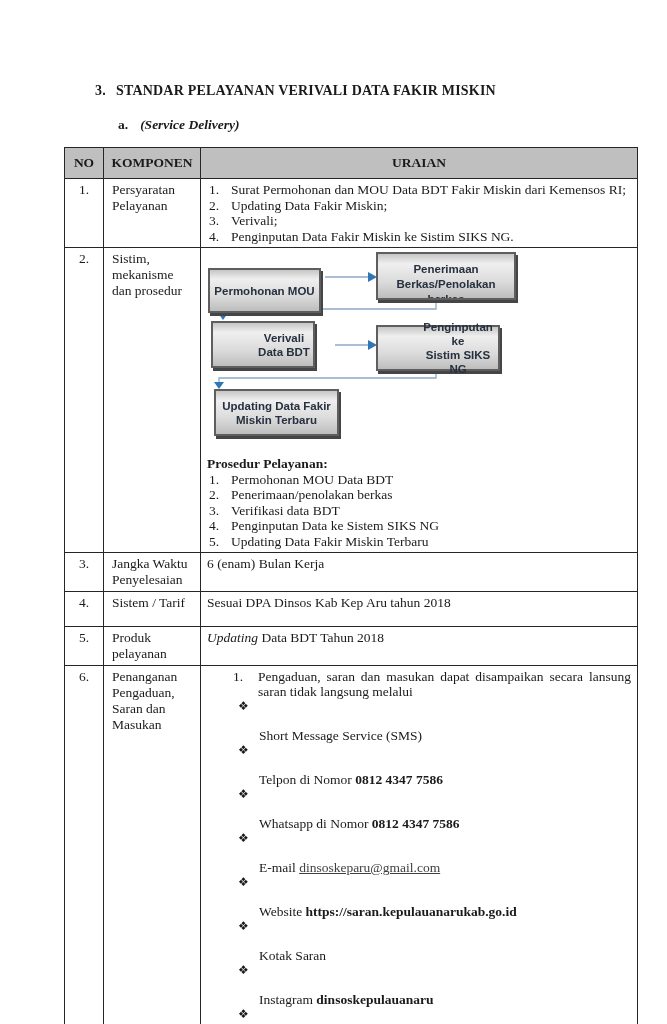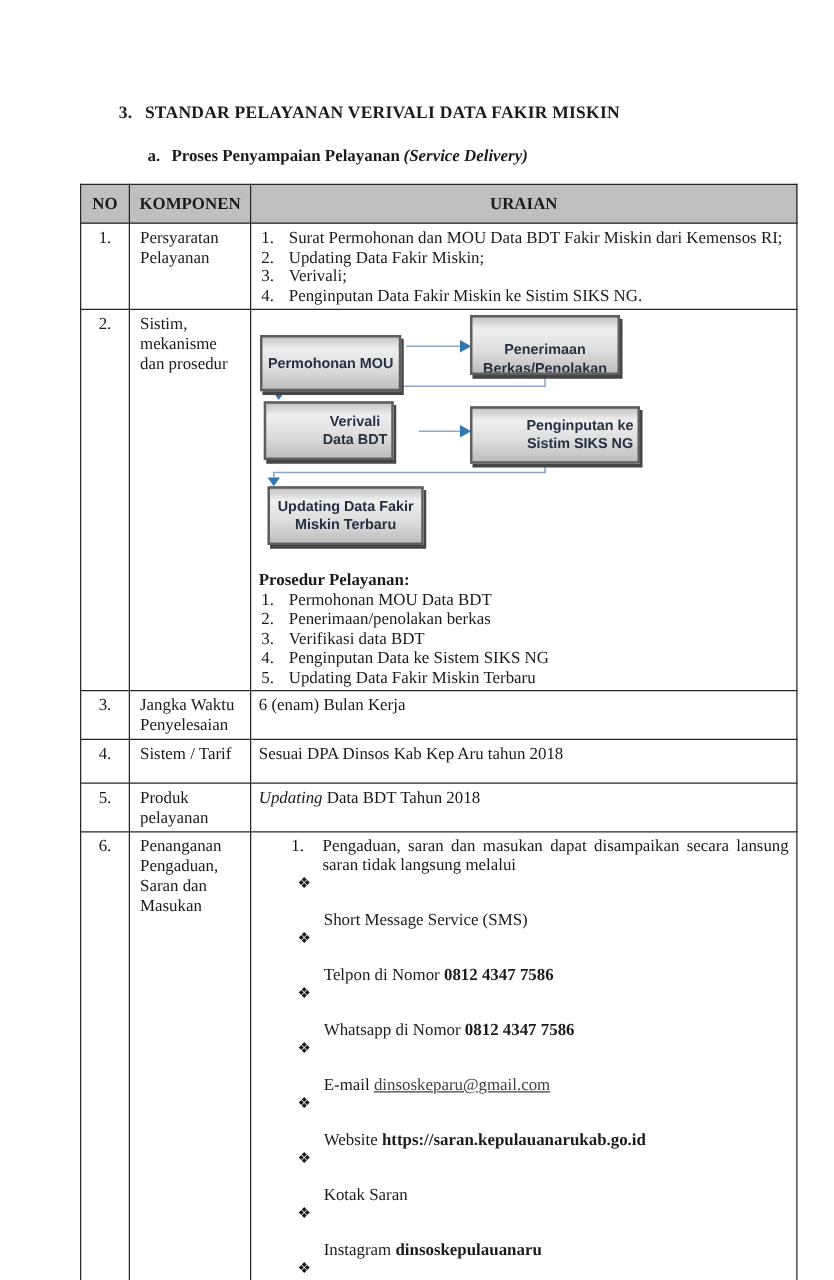--- a/index.html
+++ b/index.html
@@ -60,24 +60,24 @@
     position:absolute;
     background:linear-gradient(180deg,#c6c6c6 0%,#efefef 22%,#dadada 65%,#bdbdbd 100%);
     border:2px solid #5e5e5e;
     box-shadow:2px 3px 0 0 #454545;
     font-family:"Liberation Sans", sans-serif;
     font-weight:bold; font-size:11.5px; color:#26303e;
     text-align:center; line-height:14px;
     display:flex; flex-direction:column; justify-content:center;
   }
   #fc-b1 { left:7px;   top:20px;   width:113px; height:45px; }
-  #fc-b2 { left:175px; top:4px;   width:120px; height:48px;
-           justify-content:flex-start; padding-top:19px; line-height:15px; overflow:hidden; }
+  #fc-b2 { left:175px; top:4px;   width:140px; height:48px;
+           justify-content:flex-start; padding-top:8px; line-height:15px; overflow:hidden; }
   #fc-b3 { left:10px;  top:73px;  width:104px; height:47px;padding-left:42px; }
-  #fc-b4 { left:175px; top:77px;  width:136px; height:46px;padding-left:40px; }
+  #fc-b4 { left:175px; top:77px;  width:124px; height:46px;padding-left:40px; }
   #fc-b5 { left:13px;  top:141px; width:125px; height:47px; }
   svg.fc-arrows { position:absolute; left:0; top:0; width:437px; height:202px; pointer-events:none; }
 
   .pros-head { font-weight:bold; margin:6px 0 0 0; }
 
   
   .intro { display:flex; margin-left:26px; }
   .intro .n { flex:0 0 25px; }
   .intro .t { flex:1; text-align:justify; line-height:15px; }
   .blist { margin-left:31px; }
@@ -92,21 +92,20 @@
 <div class="page">
 
   <div class="title-line">
     <span>3.</span>
     <span>STANDAR PELAYANAN VERIVALI DATA FAKIR MISKIN</span>
   </div>
 
   <div class="subtitle-line">
     <span>a.</span>
     <span class="label">
-      <span>Proses Penyampaian Pelayanan</span>
       <span class="it">(Service Delivery)</span>
     </span>
   </div>
 
   <table class="svc">
     <colgroup>
         <col style="width:39px">
         <col style="width:97px">
         <col style="width:437px">
       </colgroup>

